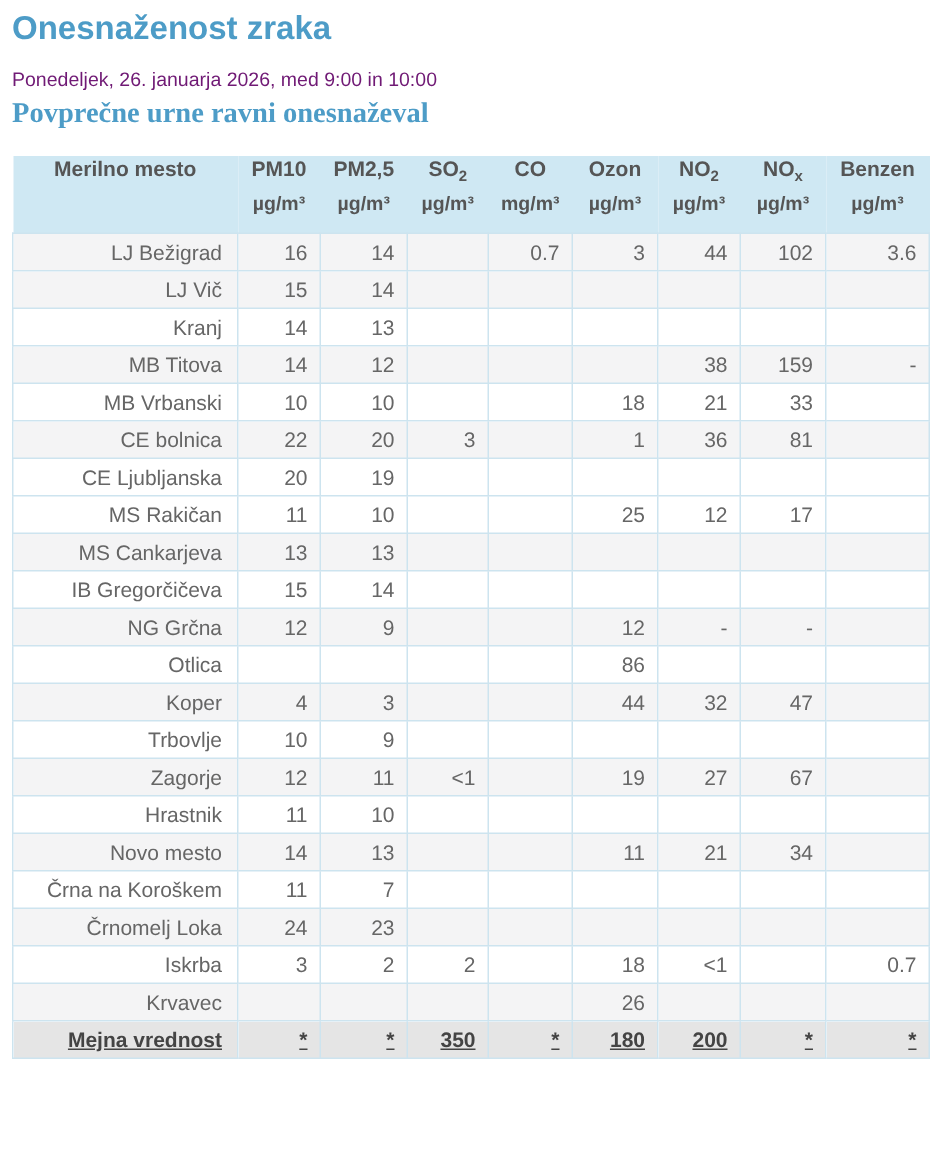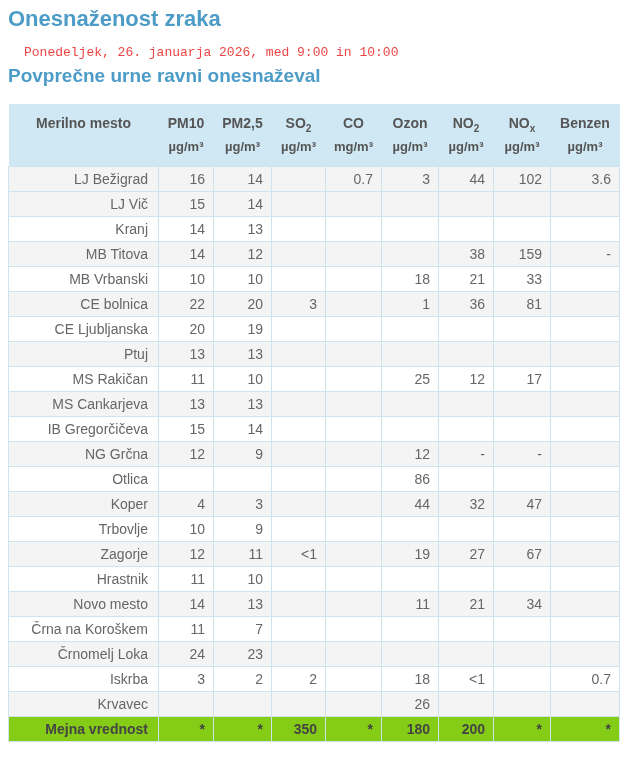--- a/index.html
+++ b/index.html
@@ -15,46 +15,47 @@
   body{
     width:627px;height:770px;overflow:hidden;background:#ffffff;
     font-family:"Liberation Sans",sans-serif;
   }
   .container{padding:6px 8px 0 8px;}
   .page-title{
     margin:0;font-size:22px;line-height:26px;font-weight:bold;
     color:var(--heading-blue);
   }
   .date-line{
-    margin:13px 0 0 16px;font-size:13px;line-height:15px;color:#ef4444;font-family:Liberation Mono, monospace;
+    margin:13px 0 0 0;font-size:13px;line-height:15px;color:#701a75;
   }
   .page-subtitle{
     margin:4px 0 0 0;font-size:19px;line-height:24px;font-weight:bold;
     color:var(--heading-blue);
+    font-family:Liberation Serif, serif;
   }
   table.data{
     margin-top:16px;border-collapse:collapse;table-layout:fixed;
     width:611px;font-size:14px;
   }
   thead th{
     background:var(--header-bg);border:0;padding:0;font-weight:bold;
     color:var(--header-text);text-align:center;vertical-align:top;
   }
-  .h-label{padding-top:11px;height:19px;font-size:14px;}
+  .h-label{height:19px;font-size:14px;}
   .h-label sub{font-size:10px;}
   .h-unit{padding:5px 0 12px 0;font-size:13px;min-height:15px;text-align:center;}
   th.first .h-unit{visibility:hidden;}
   tbody td{
     border:1px solid var(--border);height:24px;padding:0 8px 0 0;
     text-align:right;color:var(--cell-text);vertical-align:middle;
     overflow:hidden;white-space:nowrap;
   }
   tbody td.name{padding-right:10px;}
   tbody tr.alt td{background:var(--row-alt);}
-  tbody tr.limit td{font-weight:bold;color:var(--limit-text);background:#84cc16;}
+  tbody tr.limit td{font-weight:bold;color:var(--limit-text);background:#e5e5e5;text-decoration:underline;}
 </style>
 </head>
 <body>
 
 <div class="container">
   <h1 class="page-title">Onesnaženost zraka</h1>
   <p class="date-line">Ponedeljek, 26. januarja 2026, med 9:00 in 10:00</p>
   <h2 class="page-subtitle">Povprečne urne ravni onesnaževal</h2>
 
   <table class="data">
@@ -180,31 +181,20 @@
           <td class="name">CE Ljubljanska</td>
           <td>20</td>
           <td>19</td>
           <td></td>
           <td></td>
           <td></td>
           <td></td>
           <td></td>
           <td></td>
         </tr>
-        <tr class="alt">
-          <td class="name">Ptuj</td>
-          <td>13</td>
-          <td>13</td>
-          <td></td>
-          <td></td>
-          <td></td>
-          <td></td>
-          <td></td>
-          <td></td>
-        </tr>
         <tr>
           <td class="name">MS Rakičan</td>
           <td>11</td>
           <td>10</td>
           <td></td>
           <td></td>
           <td>25</td>
           <td>12</td>
           <td>17</td>
           <td></td>

